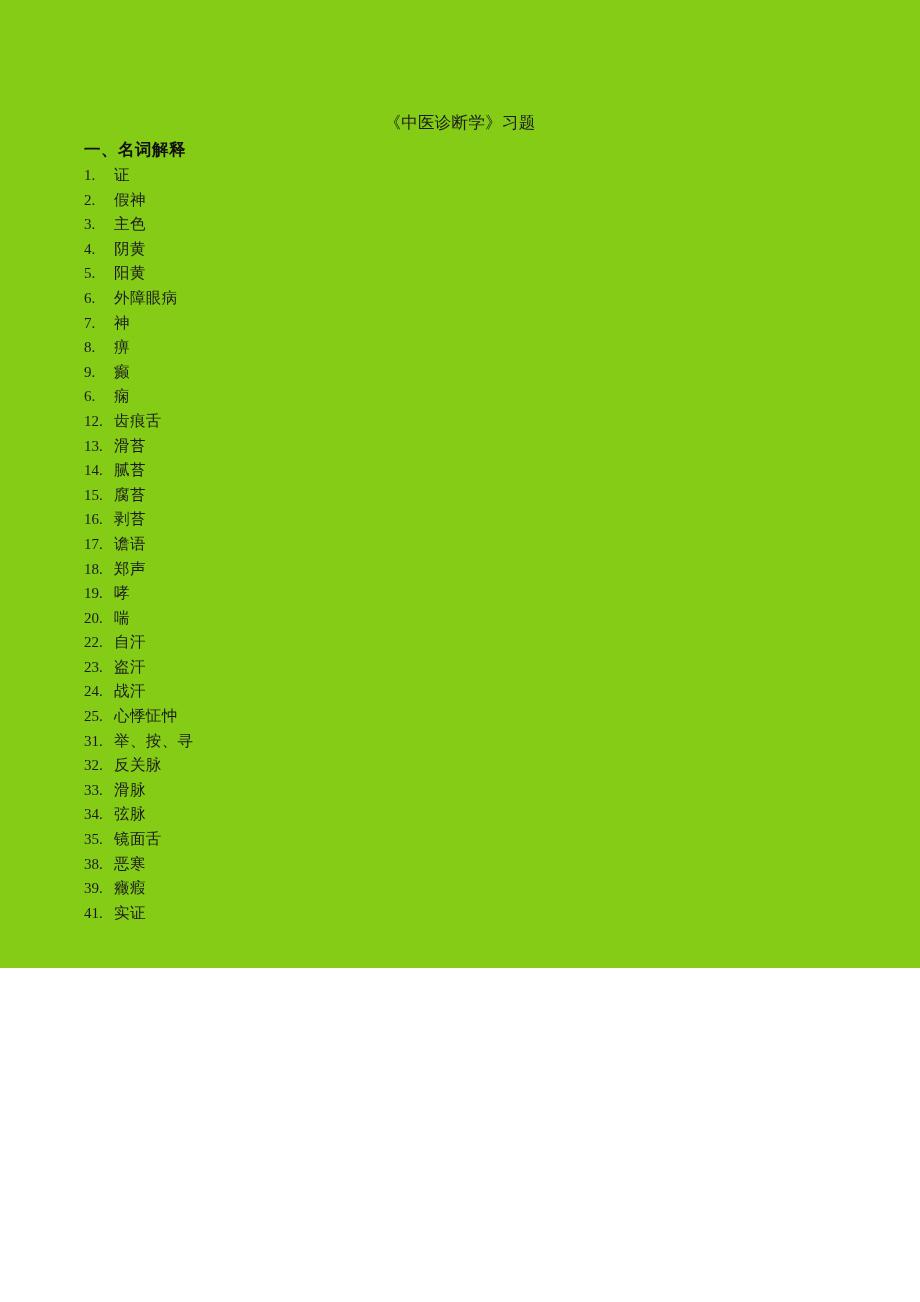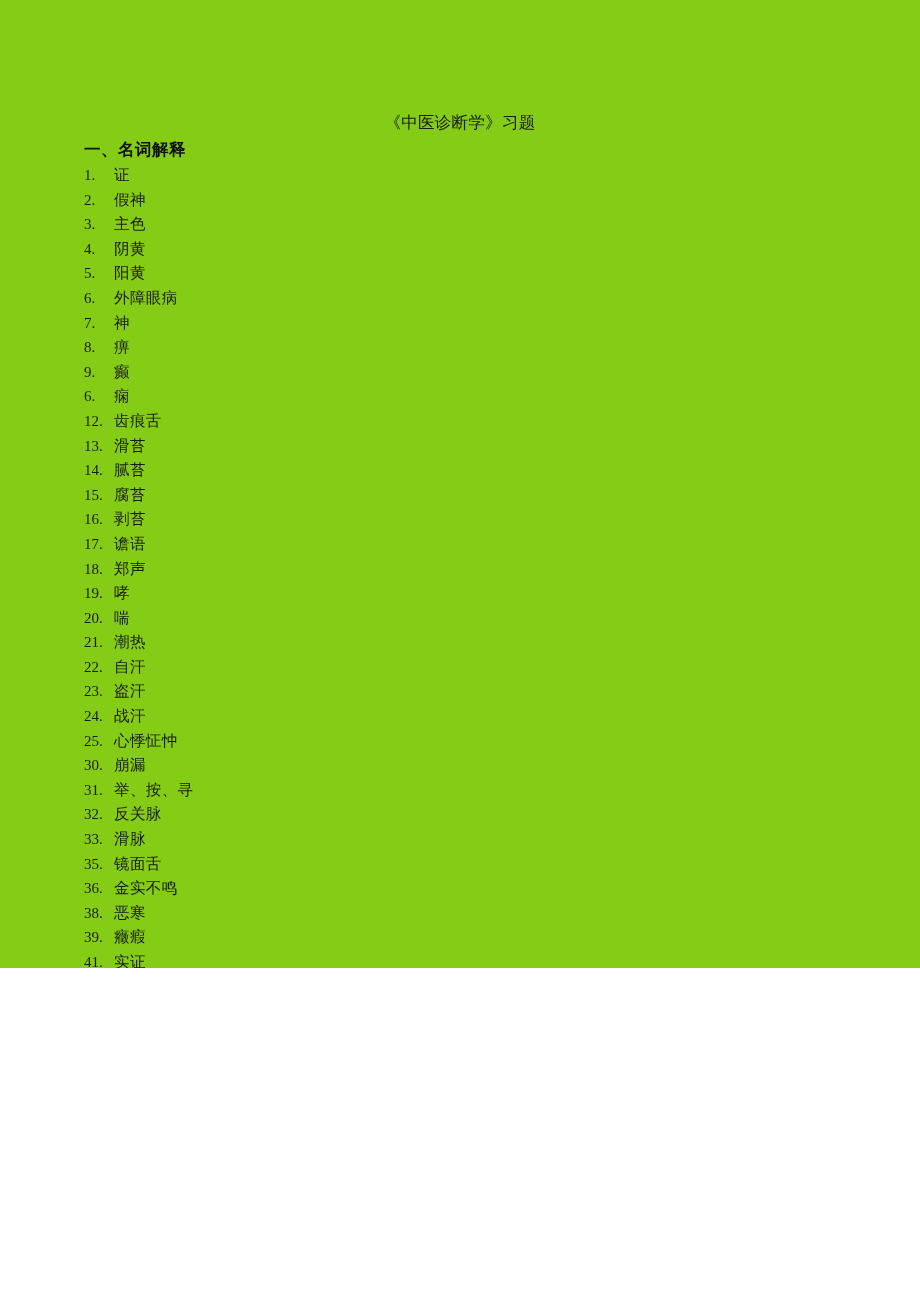--- a/index.html
+++ b/index.html
@@ -152,64 +152,56 @@
       </li>
       <li class="term-item">
         <span class="term-num">19.</span>
         <span class="term-text">哮</span>
       </li>
       <li class="term-item">
         <span class="term-num">20.</span>
         <span class="term-text">喘</span>
       </li>
       <li class="term-item">
-        <span class="term-num">21.</span>
-        <span class="term-text">潮热</span>
-      </li>
-      <li class="term-item">
         <span class="term-num">22.</span>
         <span class="term-text">自汗</span>
       </li>
       <li class="term-item">
         <span class="term-num">23.</span>
         <span class="term-text">盗汗</span>
       </li>
       <li class="term-item">
         <span class="term-num">24.</span>
         <span class="term-text">战汗</span>
       </li>
       <li class="term-item">
         <span class="term-num">25.</span>
         <span class="term-text">心悸怔忡</span>
       </li>
       <li class="term-item">
-        <span class="term-num">30.</span>
-        <span class="term-text">崩漏</span>
-      </li>
-      <li class="term-item">
         <span class="term-num">31.</span>
         <span class="term-text">举、按、寻</span>
       </li>
       <li class="term-item">
         <span class="term-num">32.</span>
         <span class="term-text">反关脉</span>
       </li>
       <li class="term-item">
         <span class="term-num">33.</span>
         <span class="term-text">滑脉</span>
       </li>
       <li class="term-item">
+        <span class="term-num">34.</span>
+        <span class="term-text">弦脉</span>
+      </li>
+      <li class="term-item">
         <span class="term-num">35.</span>
         <span class="term-text">镜面舌</span>
       </li>
       <li class="term-item">
-        <span class="term-num">36.</span>
-        <span class="term-text">金实不鸣</span>
-      </li>
-      <li class="term-item">
         <span class="term-num">38.</span>
         <span class="term-text">恶寒</span>
       </li>
       <li class="term-item">
         <span class="term-num">39.</span>
         <span class="term-text">癥瘕</span>
       </li>
       <li class="term-item">
         <span class="term-num">41.</span>
         <span class="term-text">实证</span>

